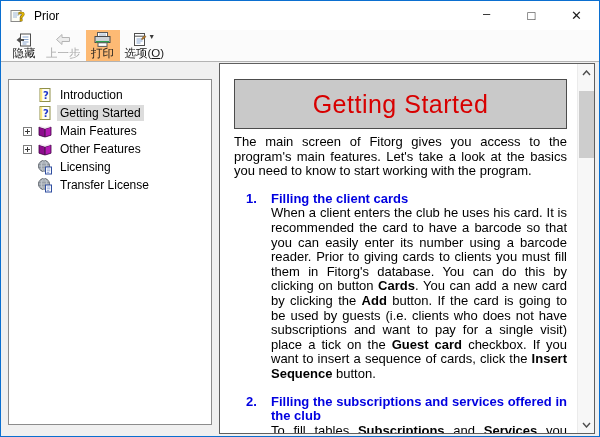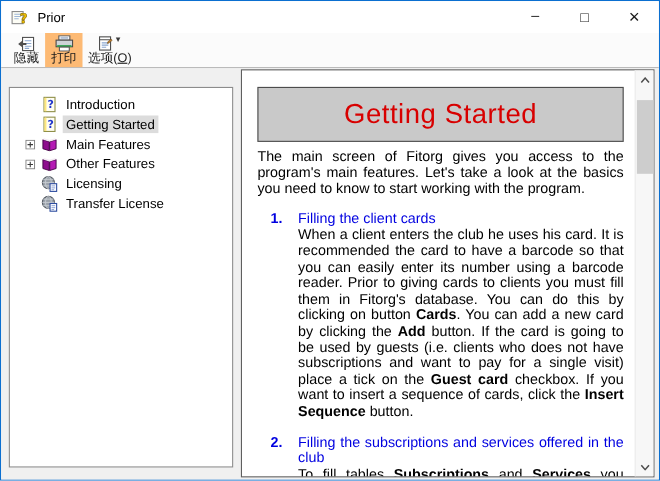--- a/index.html
+++ b/index.html
@@ -68,21 +68,21 @@
   .header-box{
     height:50px; background:#c9c9c9; border:1px solid #4c4c4c;
     display:flex; align-items:center; justify-content:center; margin-bottom:6px;
   }
   .header-box .topic-title{ font-size:25px; color:#d80000; letter-spacing:0.5px; }
   .jp{ text-align:justify; }
   .intro{ font-size:13px; line-height:14.6px; color:#000; margin-top:4px; }
   .section{ display:flex; margin-top:13px; padding-left:12px; }
   .sec-num{ width:14px; flex:none; font-size:13px; line-height:14.6px; font-weight:bold; color:#0000e0; }
   .sec-body{ flex:1 1 auto; min-width:0; margin-left:11px; }
-  .sec-head{ font-size:13px; line-height:14.6px; font-weight:normal; color:#0000e0; }
+  .sec-head{ font-size:13px; line-height:14.6px; font-weight:bold; color:#0000e0; }
   .sec-text{ font-size:13px; line-height:14.6px; color:#000; }
 
   
   .scrollbar{
     position:absolute; right:0; top:0; bottom:0; width:17px;
     background:#f7f7f7; border-left:1px solid #ebebeb;
   }
   .sb-btn{ position:absolute; left:0; width:17px; height:17px; display:flex; align-items:center; justify-content:center; }
   .sb-up{ top:0; } .sb-down{ bottom:0; }
   .sb-thumb{ position:absolute; left:1px; top:27px; width:15px; height:67px; background:#cdcdcd; }
@@ -122,20 +122,28 @@
       <span class="ticonbox">
         <svg width="16" height="14" viewBox="0 0 16 14">
           <rect x="4.5" y="1" width="10" height="12" fill="#fff" stroke="#4e4e4e"></rect>
           <path d="M6.5 4h6 M6.5 6.5h6 M6.5 9h6 M6.5 11h4" stroke="#8aa7cf" stroke-width="1"></path>
           <path d="M0.5 7 L4.5 3.8 V6 H8 V8 H4.5 V10.2 Z" fill="#4e4e4e"></path>
         </svg>
       </span>
       <span class="tlabel">隐藏</span>
     </div>
 
+    <div class="tbtn disabled">
+      <span class="ticonbox">
+        <svg width="16" height="13" viewBox="0 0 16 13">
+          <path d="M7 1.5 L1.5 6.5 L7 11.5 V8.5 H14.5 V4.5 H7 Z" fill="#ececec" stroke="#b4b4b4"></path>
+        </svg>
+      </span>
+      <span class="tlabel">上一步</span>
+    </div>
 
     <div class="tbtn active">
       <span class="ticonbox">
         <svg width="17" height="15" viewBox="0 0 17 15">
           <rect x="3.5" y="0.5" width="10" height="4" fill="#fff" stroke="#5a5a5a"></rect>
           <path d="M5 2h7 M5 3.2h7" stroke="#9fb0c8" stroke-width="0.8"></path>
           <rect x="1" y="4.5" width="15" height="6" fill="#cfd3d8" stroke="#4a4a4a"></rect>
           <rect x="2" y="9" width="13" height="1.6" fill="#2fa14e"></rect>
           <rect x="4" y="10.8" width="9" height="3.6" fill="#fff" stroke="#5a5a5a"></rect>
         </svg>

